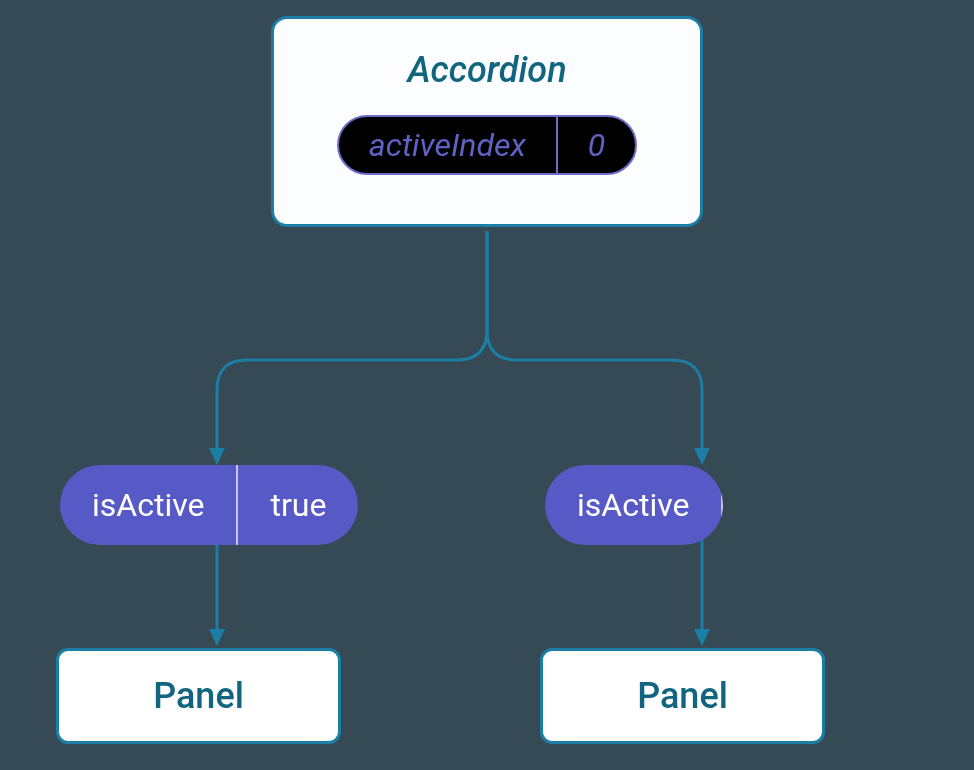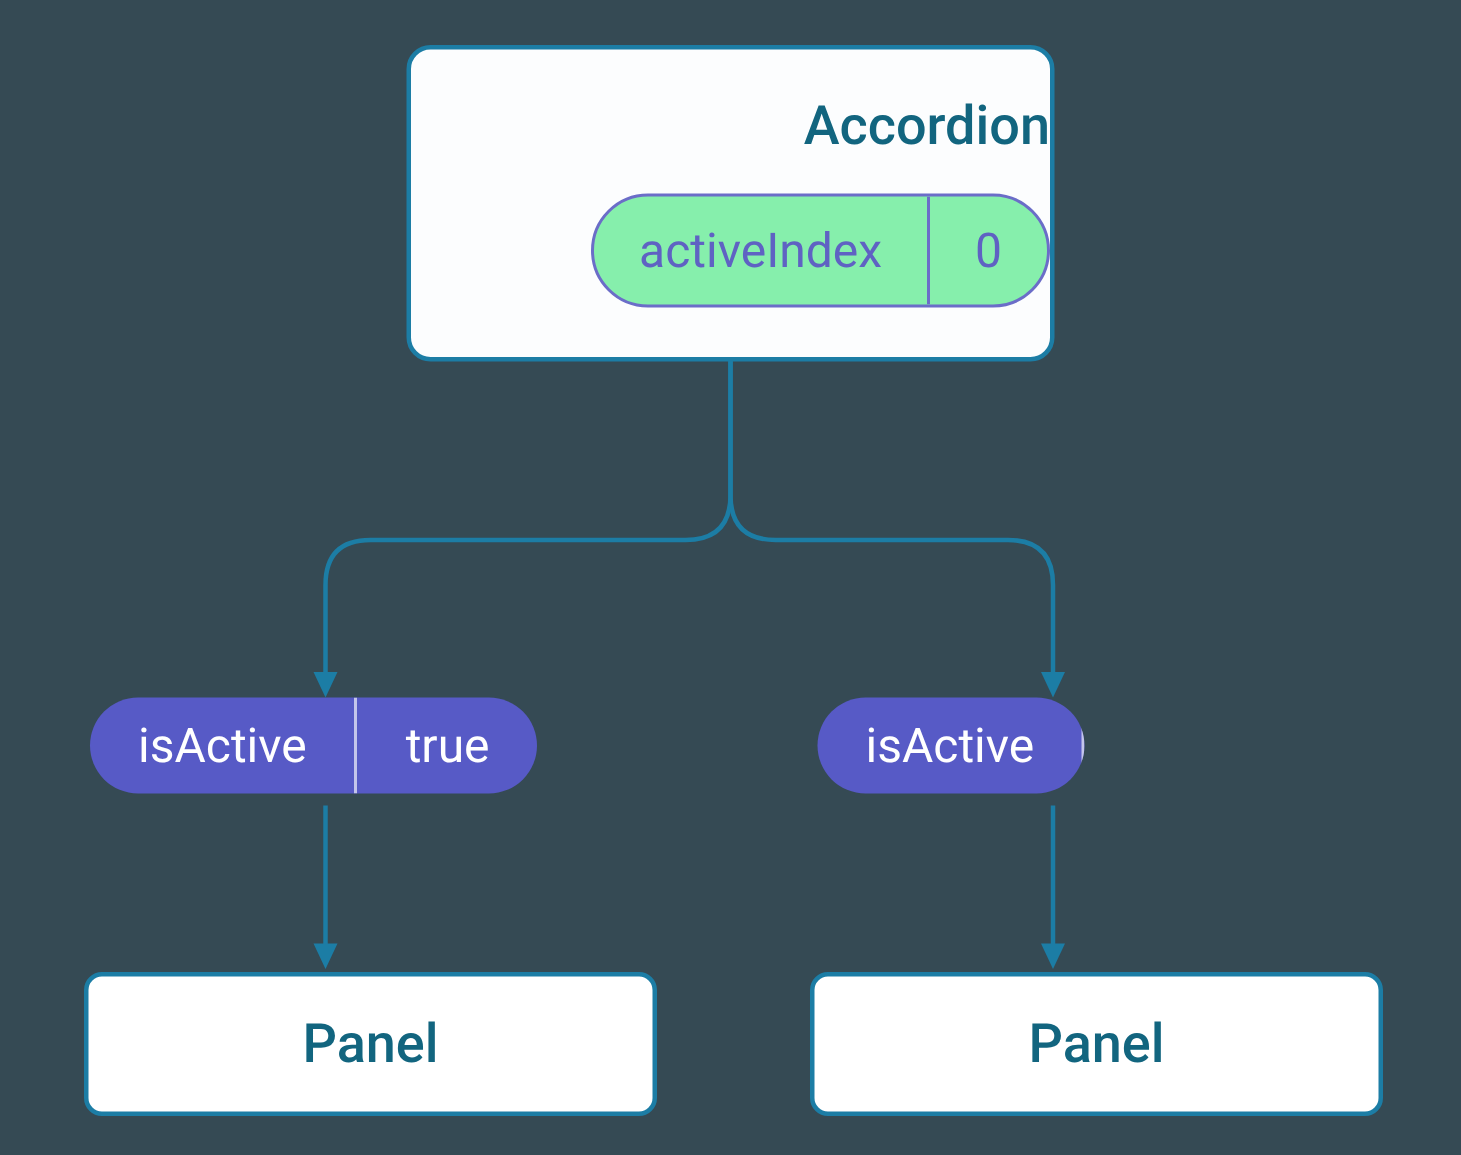--- a/index.html
+++ b/index.html
@@ -15,45 +15,46 @@
       position: relative;
     }
     .diagram {
       position: relative;
       width: 100%;
       height: 100%;
     }
     .accordion-box {
       position: absolute;
       left: 271px;
-      top: 30px;
+      top: 16px;
       width: 432px;
       height: 211px;
       background: #fcfdfe;
       border: 3px solid #1c7da5;
       border-radius: 16px;
       display: flex;
       flex-direction: column;
-      align-items: flex-end;
+      align-items: center;
       padding-top: 30px;
+      font-style: italic;
     }
     .accordion-title {
       color: #12657f;
       font-size: 36px;
       font-weight: 500;
       margin-bottom: 24px;
     }
     .state-pill {
       display: flex;
       align-items: stretch;
       border: 2px solid #6b6dc8;
       border-radius: 999px;
       overflow: hidden;
-      height: 76px;
-      background: #86efac;
+      height: 60px;
+      background: #000000;
     }
     .state-pill-label {
       display: flex;
       align-items: center;
       padding: 0 30px;
       color: #5f62c3;
       font-size: 32px;
       font-weight: 400;
     }
     .state-pill-divider {
@@ -68,21 +69,21 @@
       font-size: 32px;
       font-weight: 400;
     }
     .prop-pill {
       position: absolute;
       display: flex;
       align-items: stretch;
       background: #575ac6;
       border-radius: 999px;
       overflow: hidden;
-      height: 64px;
+      height: 80px;
     }
     .prop-pill-left {
       left: 60px;
       top: 465px;
     }
     .prop-pill-right {
       left: 545px;
       top: 465px;
     }
     .prop-pill-label {
@@ -101,21 +102,21 @@
       display: flex;
       align-items: center;
       padding: 0 32px;
       color: #ffffff;
       font-size: 32px;
       font-weight: 400;
       text-align: right;
     }
     .panel-box {
       position: absolute;
-      width: 382px;
+      width: 285px;
       height: 96px;
       background: #ffffff;
       border: 3px solid #1c7da5;
       border-radius: 12px;
       display: flex;
       align-items: center;
       justify-content: center;
     }
     .panel-left {
       left: 56px;

